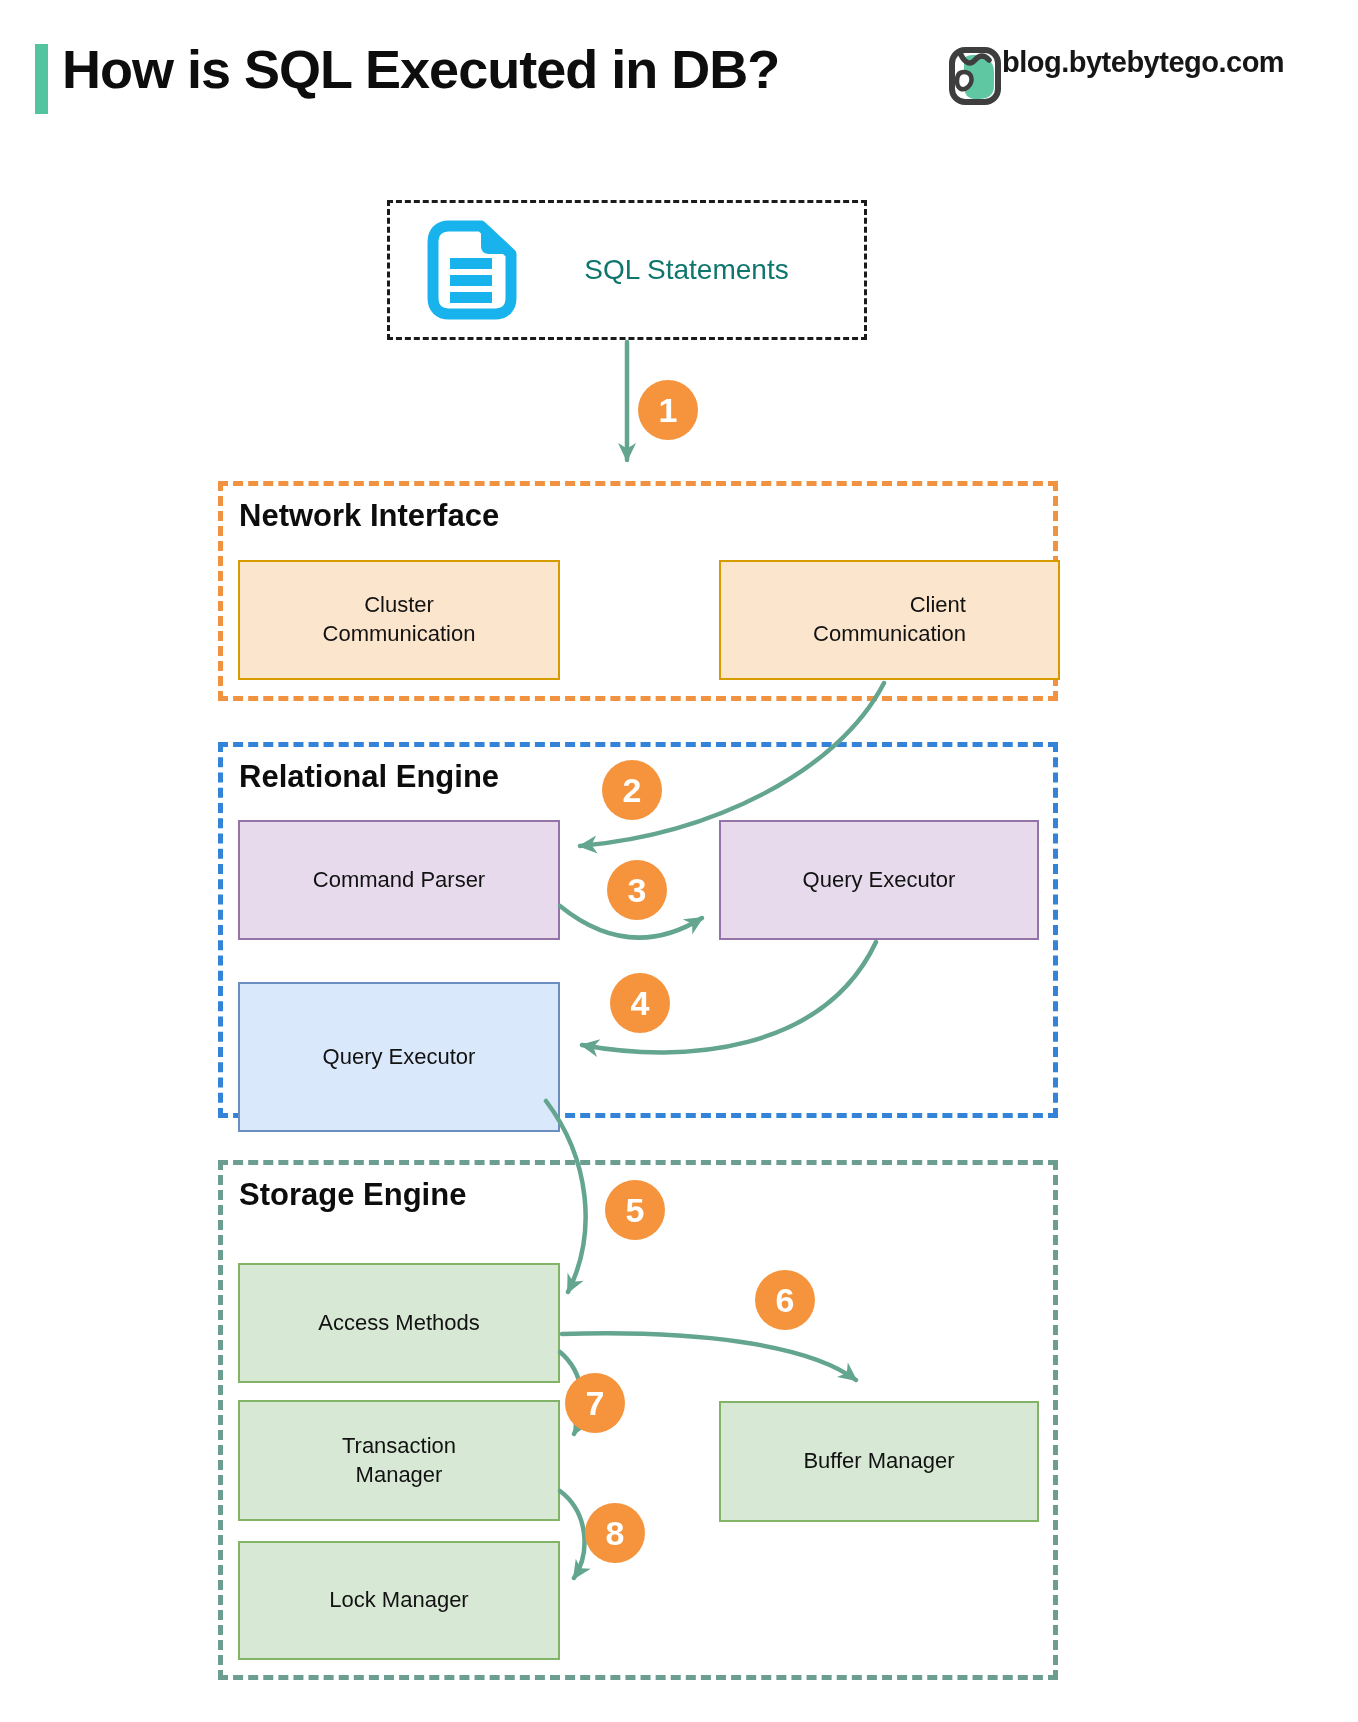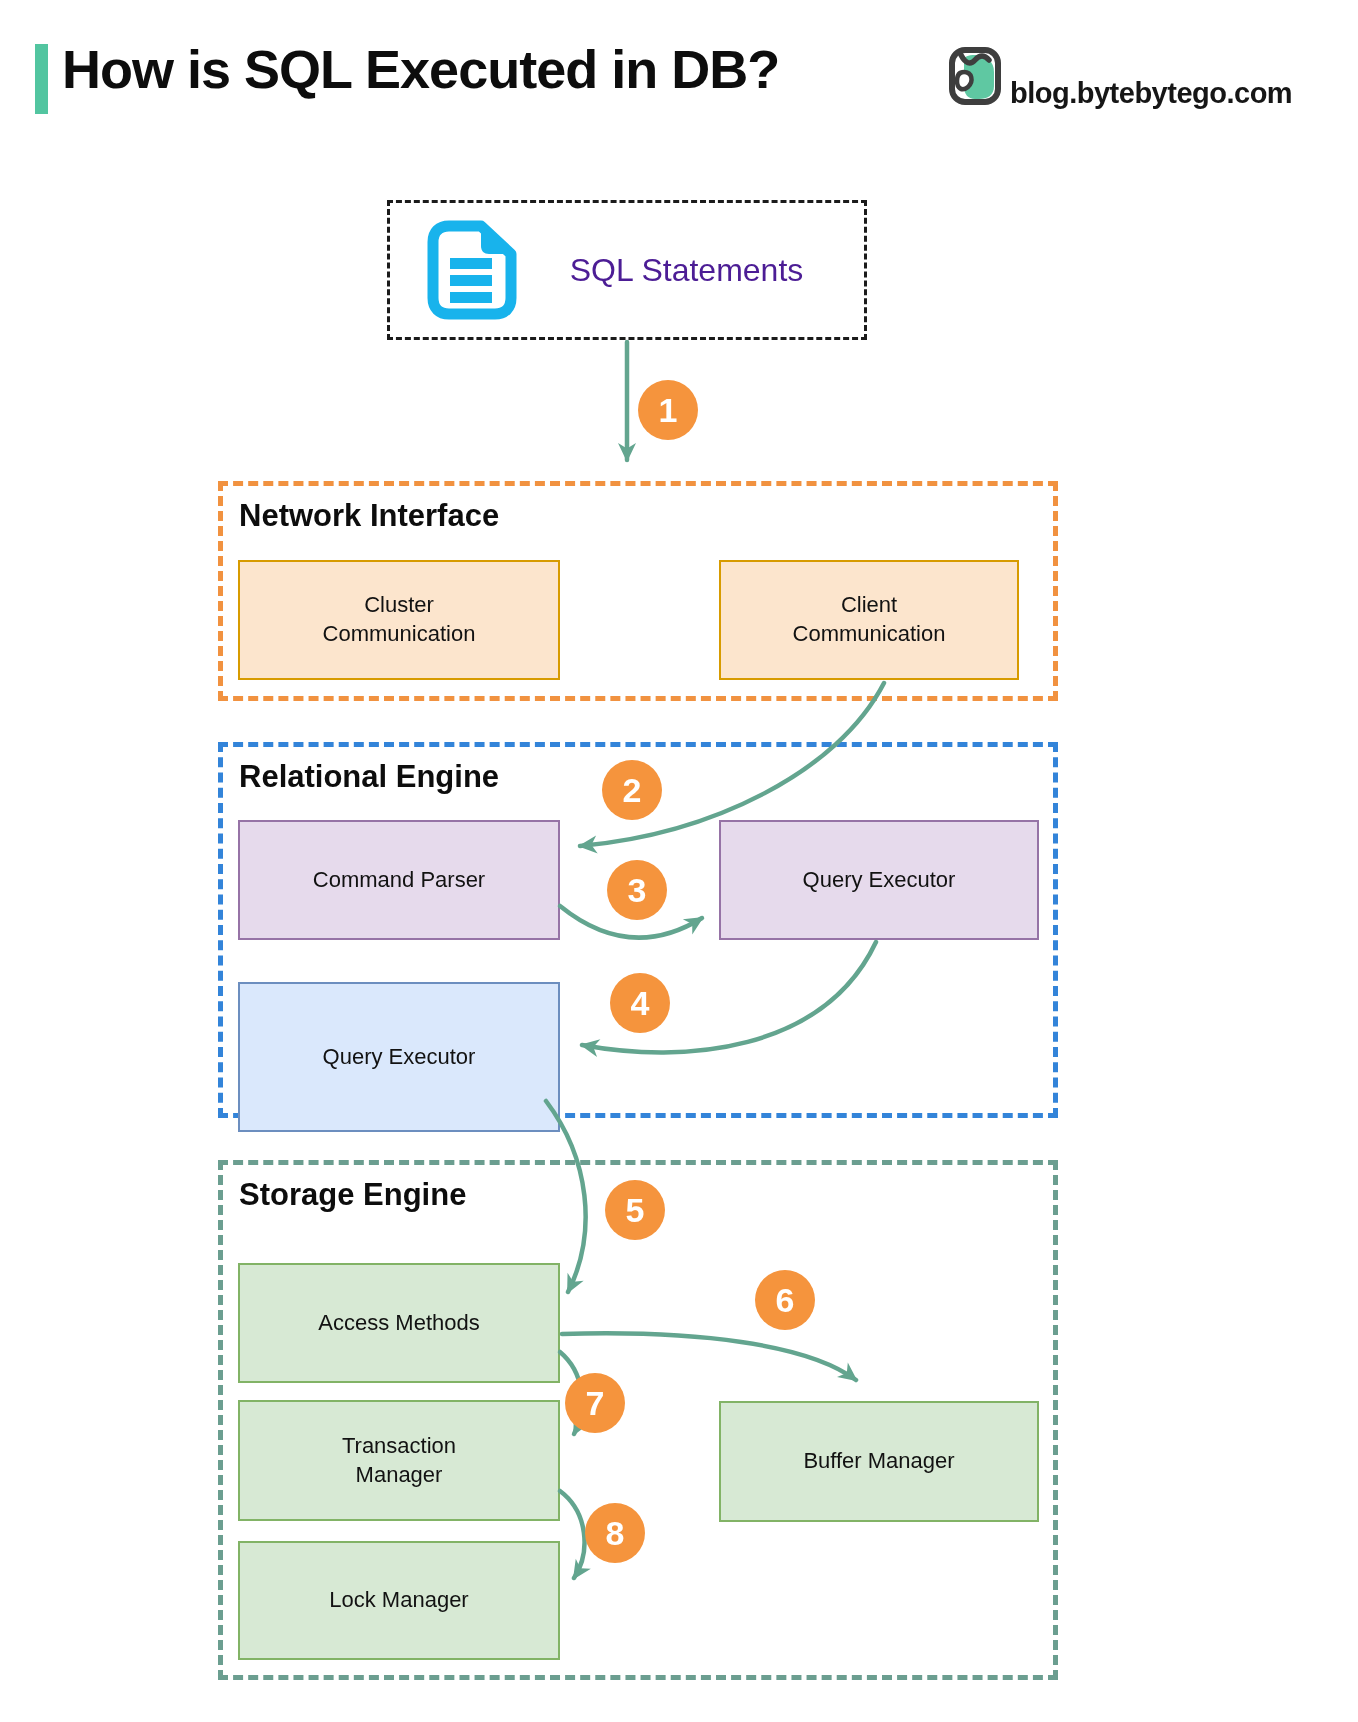--- a/index.html
+++ b/index.html
@@ -4,41 +4,41 @@
 <style>
   html,body{margin:0;padding:0;background:#ffffff;}
   #canvas{
     position:relative;width:1358px;height:1722px;background:#ffffff;overflow:hidden;
     font-family:"Liberation Sans","DejaVu Sans",sans-serif;color:#111;padding-left:22px;
   }
   .abs{position:absolute;}
   
   .accent-bar{left:35px;top:44px;width:13px;height:70px;background:#52C5A0;}
   .page-title{left:62px;top:38px;font-size:54px;font-weight:bold;letter-spacing:-1px;white-space:nowrap;color:#0d0d0d;}
-  .brand{left:948px;top:46px;display:flex;align-items:flex-end;gap:8px;}
+  .brand{left:948px;top:46px;display:flex;align-items:flex-start;}
   .brand-text{font-size:29px;font-weight:bold;color:#161616;letter-spacing:-0.5px;}
   
   .sql-box{left:387px;top:200px;width:480px;height:140px;border:3px dashed #1b1b1b;box-sizing:border-box;background:#fff;display:flex;align-items:center;}
   .sql-icon{margin-left:33px;width:100px;height:100px;flex:0 0 auto;}
-  .sql-label{flex:1;text-align:center;font-size:32px;color:#4c1d95;padding-right:14px;}
+  .sql-label{flex:1;text-align:center;font-size:28px;color:#0f766e;padding-right:14px;}
   
   .container{box-sizing:border-box;background:transparent;}
   .container.network{left:218px;top:481px;width:840px;height:220px;border:5px dashed #F19240;}
   .container.relational{left:218px;top:742px;width:840px;height:376px;border:5px dashed #3384D9;}
   .container.storage{left:218px;top:1160px;width:840px;height:520px;border:5px dashed #6B9E90;}
   .section-title{position:absolute;left:16px;top:12px;font-size:31px;font-weight:bold;color:#0d0d0d;white-space:nowrap;}
   
   .node{box-sizing:border-box;display:flex;align-items:center;justify-content:center;text-align:center;
         font-size:22px;color:#121212;line-height:1.3;white-space:pre-line;border:2px solid;}
   .node.orange{background:#FCE5CD;border-color:#D79B00;}
   .node.purple{background:#E6DAEC;border-color:#9673A6;}
   .node.blue{background:#DAE8FC;border-color:#6C8EBF;}
   .node.green{background:#D7E9D4;border-color:#82B366;}
   .n-cluster{left:238px;top:560px;width:322px;height:120px;}
-  .n-client{left:719px;top:560px;width:300px;height:120px;}
+  .n-client{left:719px;top:560px;width:341px;height:120px;text-align:right;}
   .n-parser{left:238px;top:820px;width:322px;height:120px;}
   .n-optimizer{left:719px;top:820px;width:320px;height:120px;}
   .n-executor{left:238px;top:982px;width:322px;height:150px;}
   .n-access{left:238px;top:1263px;width:322px;height:120px;}
   .n-transaction{left:238px;top:1400px;width:322px;height:121px;}
   .n-lock{left:238px;top:1541px;width:322px;height:119px;}
   .n-buffer{left:719px;top:1401px;width:320px;height:121px;}
   
   #arrow-layer{left:0;top:0;width:1358px;height:1722px;pointer-events:none;}
   .step{width:60px;height:60px;border-radius:50%;background:#F5943D;color:#ffffff;

